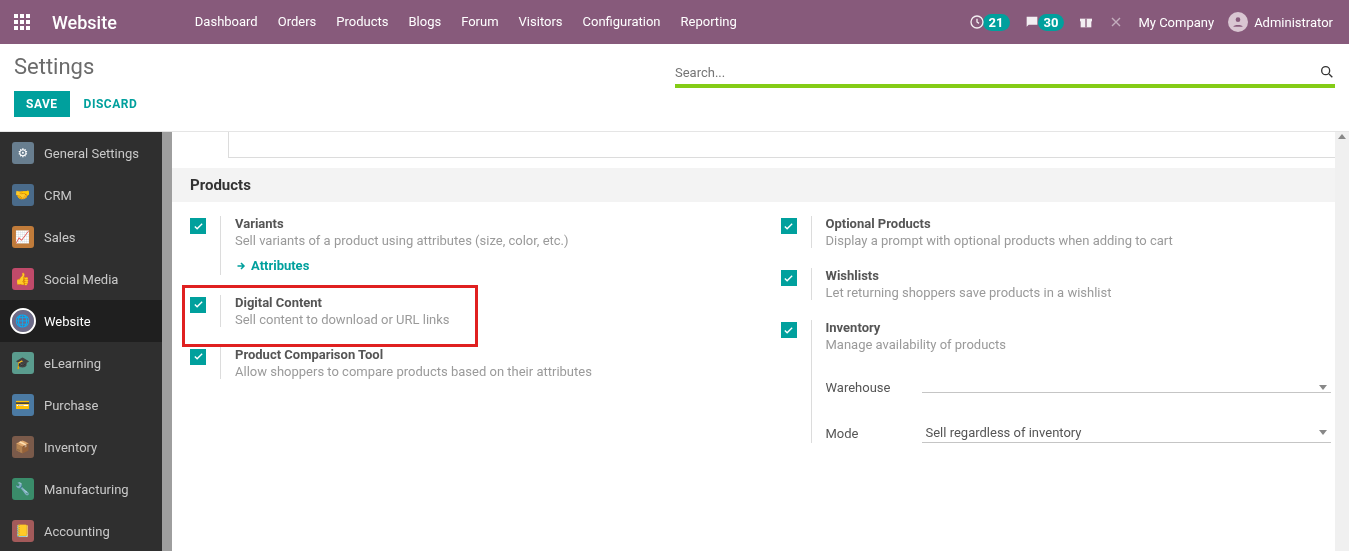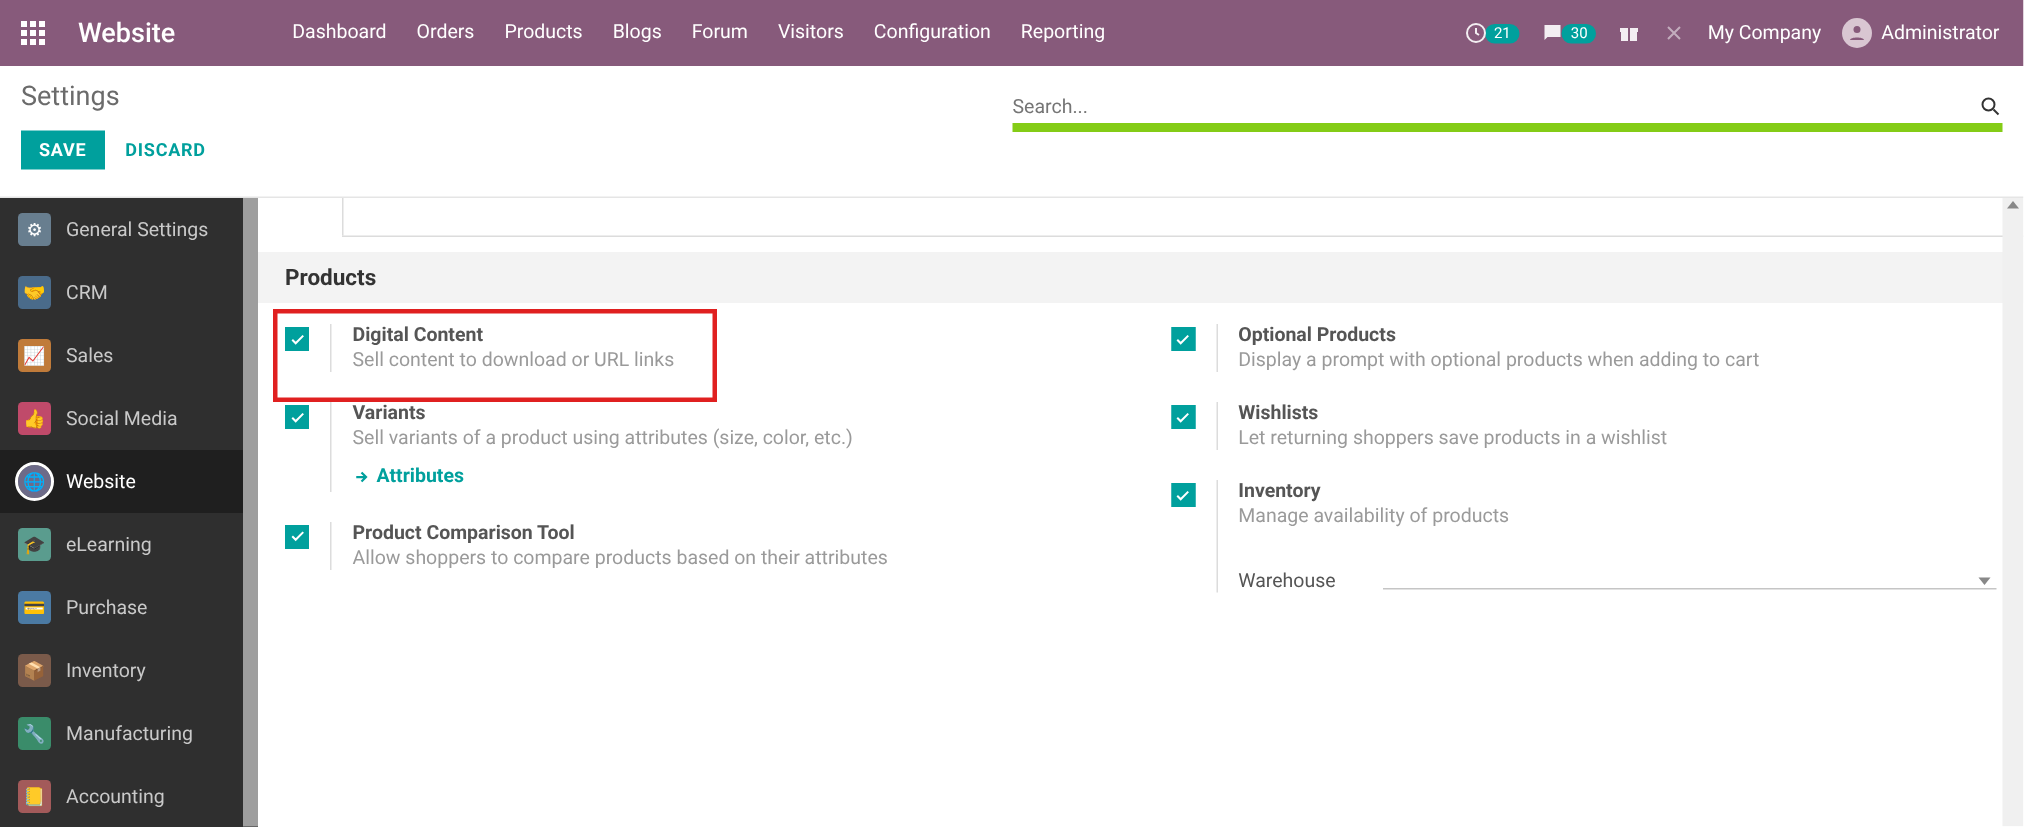--- a/index.html
+++ b/index.html
@@ -9,33 +9,33 @@
   .topbar { height: 44px; background: #875A7B; display: flex; align-items: center; color: #fff; padding: 0 8px 0 0; }
   .topbar-left { display: flex; align-items: center; }
   .apps-icon { width: 44px; height: 44px; display: flex; align-items: center; justify-content: center; cursor: pointer; }
   .apps-grid { display: grid; grid-template-columns: repeat(3, 4px); grid-template-rows: repeat(3, 4px); gap: 2px; }
   .apps-grid span { background: #fff; width: 4px; height: 4px; }
   .brand { font-size: 18px; font-weight: 500; padding: 0 20px 0 8px; }
   .main-menu { display: flex; gap: 0; margin-left: 48px; }
   .main-menu a { color: #fff; text-decoration: none; padding: 0 10px; font-size: 13px; line-height: 44px; cursor: pointer; }
   .topbar-right { margin-left: auto; display: flex; align-items: center; gap: 14px; padding-right: 8px; }
   .badge-wrap { position: relative; display: flex; align-items: center; cursor: pointer; }
-  .badge { background: #00A09D; color: #fff; font-size: 10px; font-weight: 400; border-radius: 10px; padding: 1px 6px; margin-left: -2px; }
+  .badge { background: #00A09D; color: #fff; font-size: 13px; font-weight: 700; border-radius: 10px; padding: 1px 6px; margin-left: -2px; }
   .icon-white { color: #fff; fill: #fff; opacity: 0.9; }
   .user-chip { display: flex; align-items: center; gap: 6px; cursor: pointer; }
   .avatar { width: 20px; height: 20px; border-radius: 50%; background: #d9c6d2; display:flex; align-items:center; justify-content:center; }
 
   
   .controlpanel { display: flex; align-items: flex-start; padding: 10px 14px 0 14px; border-bottom: 1px solid #e5e5e5; height: 88px; }
   .cp-left { display: flex; flex-direction: column; }
-  .page-title { font-size: 18px; color: #6b6b6b; font-weight: 400; margin-bottom: 12px; }
+  .page-title { font-size: 22px; color: #6b6b6b; font-weight: 400; margin-bottom: 12px; }
   .action-buttons { display: flex; gap: 10px; align-items: center; }
   .btn-save { background: #00A09D; color: #fff; border: none; padding: 6px 12px; font-weight: 700; font-size: 12px; letter-spacing: 0.5px; cursor: pointer; }
   .btn-discard { background: transparent; color: #00A09D; border: none; padding: 6px 4px; font-weight: 700; font-size: 12px; letter-spacing: 0.5px; cursor: pointer; }
-  .cp-search { margin-left: auto; width: 660px; display: flex; align-items: center; border-bottom: 6px solid #84cc16; height: 28px; margin-top: 6px; }
+  .cp-search { margin-left: auto; width: 660px; display: flex; align-items: center; border-bottom: 4px solid #84cc16; height: 28px; margin-top: 6px; }
   .cp-search input { flex: 1; border: none; outline: none; font-size: 13px; color: #555; background: transparent; }
   .search-ico { width: 16px; height: 16px; color: #333; }
 
   
   .body-wrap { display: flex; height: calc(551px - 44px - 88px); }
   .sidebar { width: 172px; background: #2f2f2f; color: #c9c9c9; overflow-y: auto; position: relative; }
   .sidebar::-webkit-scrollbar { width: 10px; }
   .sidebar-track { position: absolute; right: 0; top: 0; bottom: 0; width: 10px; background: #9e9e9e; }
   .side-item { display: flex; align-items: center; gap: 10px; padding: 10px 12px; cursor: pointer; font-size: 13px; }
   .side-item.active { background: #1f1f1f; color: #fff; }
@@ -194,51 +194,51 @@
   <main class="content">
     <div class="tabstrip">
         <span class="sep"></span>
       </div>
     <div class="section-head">Products</div>
 
     <div class="settings-grid">
 
       <div class="col">
 
-        <div class="setting" style="position:relative">
-          <div class="highlight-box" style="left:-8px; top:-10px; width:296px; height:62px;"></div>
-          <div class="chk">
-              <svg viewBox="0 0 24 24">
-                <path d="M4 12l5 5L20 6" stroke="#fff" stroke-width="3" fill="none"></path>
-              </svg>
-            </div>
-          <div class="divider">
-            <div class="setting-title">Digital Content</div>
-            <div class="setting-desc">Sell content to download or URL links</div>
-          </div>
-        </div>
-
         <div class="setting">
           <div class="chk">
               <svg viewBox="0 0 24 24">
                 <path d="M4 12l5 5L20 6" stroke="#fff" stroke-width="3" fill="none"></path>
               </svg>
             </div>
           <div class="divider">
             <div class="setting-title">Variants</div>
             <div class="setting-desc">Sell variants of a product using attributes (size, color, etc.)</div>
             <a class="link-attr">
                 <svg width="12" height="12" viewBox="0 0 24 24">
                   <path d="M5 12h12M12 6l6 6-6 6" stroke="#00A09D" stroke-width="3" fill="none"></path>
                 </svg>
                 <span>Attributes</span>
               </a>
           </div>
         </div>
 
+        <div class="setting" style="position:relative">
+          <div class="highlight-box" style="left:-8px; top:-10px; width:296px; height:62px;"></div>
+          <div class="chk">
+              <svg viewBox="0 0 24 24">
+                <path d="M4 12l5 5L20 6" stroke="#fff" stroke-width="3" fill="none"></path>
+              </svg>
+            </div>
+          <div class="divider">
+            <div class="setting-title">Digital Content</div>
+            <div class="setting-desc">Sell content to download or URL links</div>
+          </div>
+        </div>
+
         <div class="setting">
           <div class="chk">
               <svg viewBox="0 0 24 24">
                 <path d="M4 12l5 5L20 6" stroke="#fff" stroke-width="3" fill="none"></path>
               </svg>
             </div>
           <div class="divider">
             <div class="setting-title">Product Comparison Tool</div>
             <div class="setting-desc">Allow shoppers to compare products based on their attributes</div>
           </div>
@@ -281,20 +281,27 @@
           <div class="divider">
             <div class="setting-title">Inventory</div>
             <div class="setting-desc">Manage availability of products</div>
             <div class="form-row">
               <div class="form-label">Warehouse</div>
               <div class="form-input" style="display:flex;align-items:center">
                   <span></span>
                   <span class="caret-down"></span>
                 </div>
             </div>
+            <div class="form-row">
+              <div class="form-label">Mode</div>
+              <div class="form-input" style="display:flex;align-items:center">
+                  <span>Sell regardless of inventory</span>
+                  <span class="caret-down"></span>
+                </div>
+            </div>
           </div>
         </div>
 
       </div>
     </div>
 
     <div class="right-scroll">
         <span class="thumb-up"></span>
       </div>
   </main>

